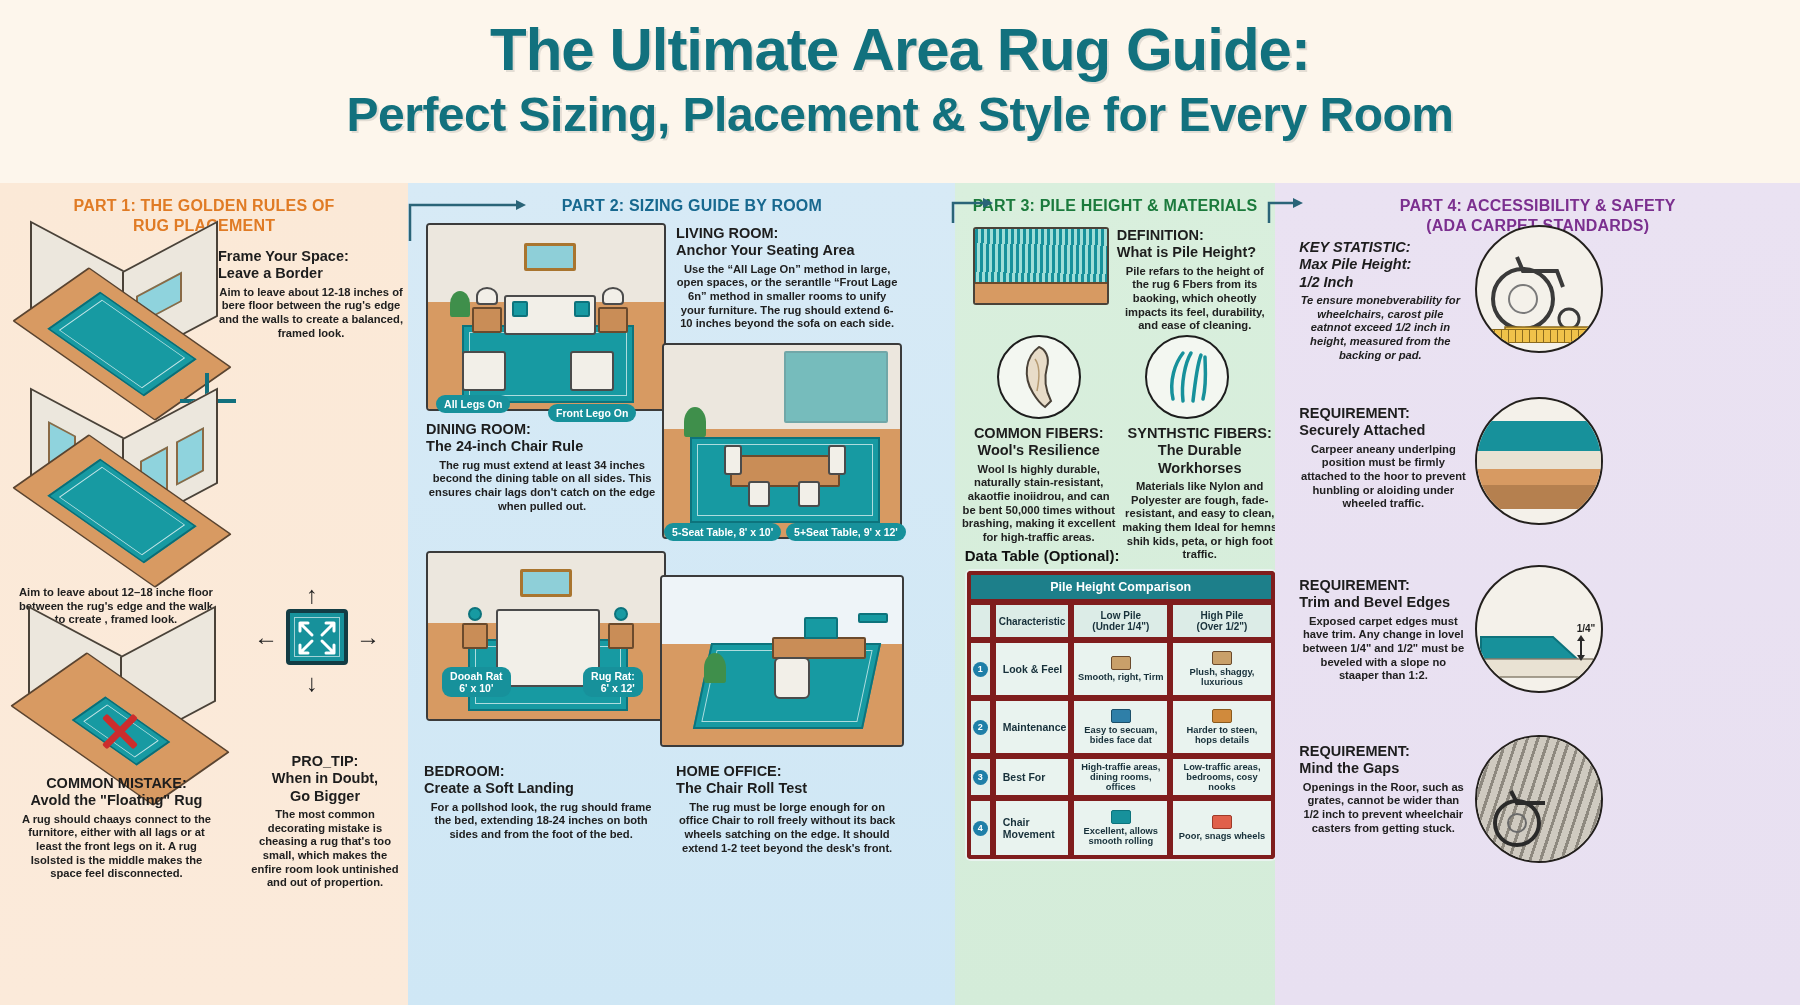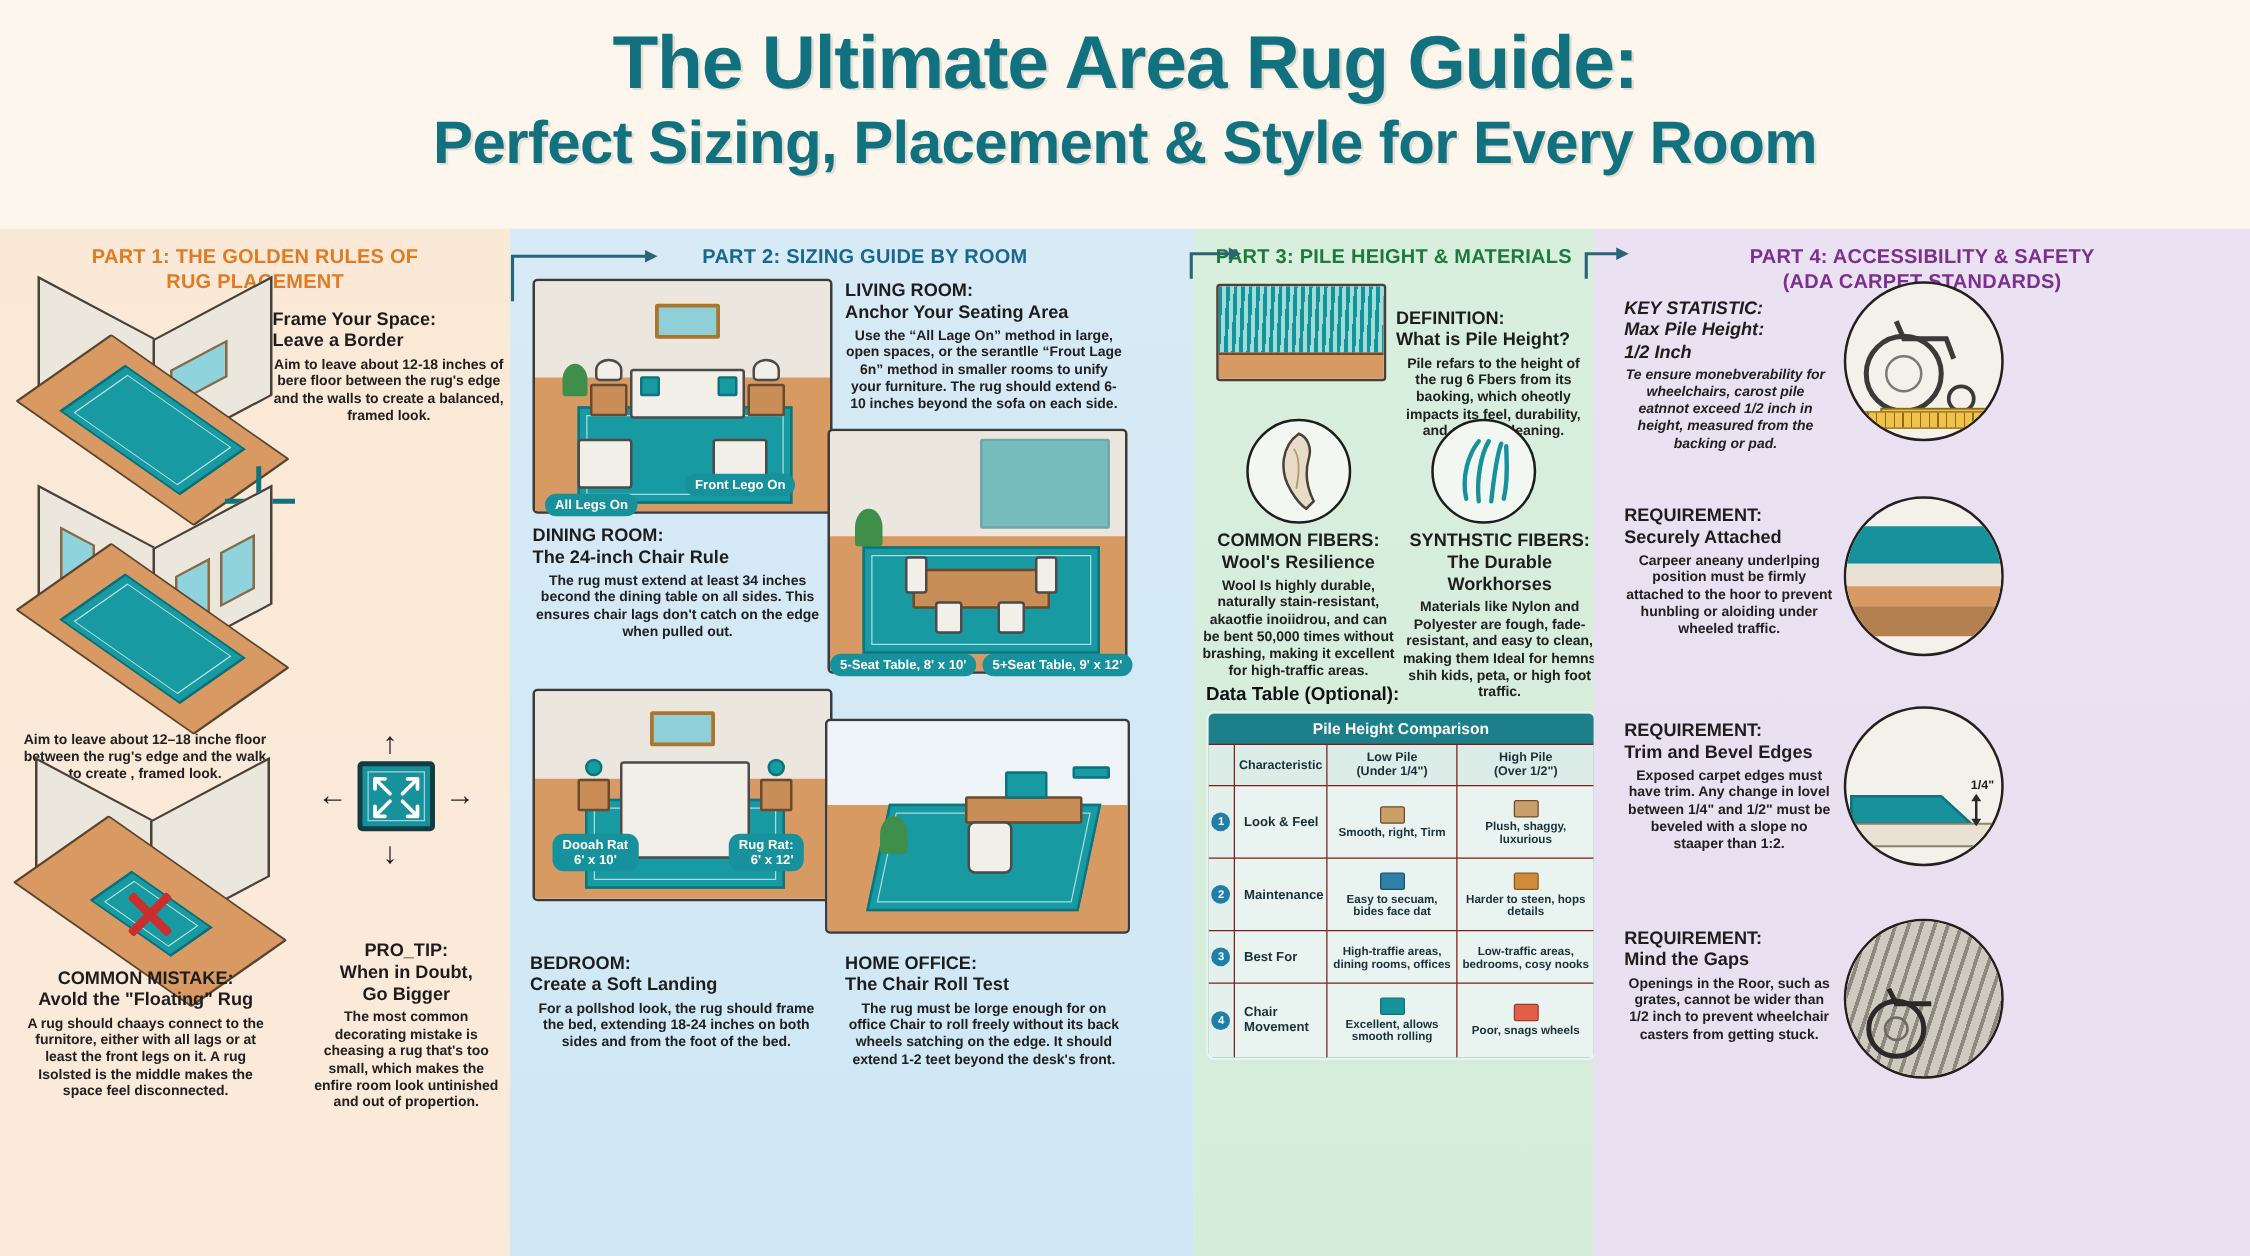--- a/index.html
+++ b/index.html
@@ -128,21 +128,21 @@
   .dt-title { position:absolute; font-weight:bold; font-size:15px; color:#111; }
   table.dt {
     position:absolute; border-collapse:collapse; background:#e9f3ef;
     border:2px solid #2a8d96; border-radius:6px; overflow:hidden;
     font-weight:bold;
   }
   table.dt .cap {
     background:#1d7f8a; color:#fff; font-size:12.5px; text-align:center; padding:5px 0; font-weight:bold;
   }
   table.dt th, table.dt td {
-    border:1px solid #7f1d1d; font-size:9.3px; color:#17303a; text-align:center;
+    border:6px solid #7f1d1d; font-size:9.3px; color:#17303a; text-align:center;
     padding:3px 2px; vertical-align:middle;
   }
   table.dt th { background:#dcece7; font-size:10px; padding:5px 2px; }
   table.dt td.num { width:22px; background:#e4f0ec; }
   table.dt td.ch { width:72px; text-align:left; padding-left:7px; font-size:10.5px; }
   .numdot {
     display:inline-block; width:15px; height:15px; border-radius:50%;
     background:#1f7fa8; color:#fff; font-size:9px; line-height:15px; text-align:center;
   }
   .mini-ic { display:block; margin:0 auto 2px; width:20px; height:14px; border-radius:2px; }
@@ -274,21 +274,21 @@
         <div class="wood" style="left:44px; top:82px; width:30px; height:26px;"></div>
         <div class="wood" style="left:170px; top:82px; width:30px; height:26px;"></div>
         <div class="furn" style="left:48px; top:62px; width:22px; height:18px; border-radius:50% 50% 4px 4px;"></div>
         <div class="furn" style="left:174px; top:62px; width:22px; height:18px; border-radius:50% 50% 4px 4px;"></div>
         <div class="plant" style="left:22px; top:66px; width:20px; height:26px;"></div>
         <div class="furn" style="left:34px; top:126px; width:44px; height:40px;"></div>
         <div class="furn" style="left:142px; top:126px; width:44px; height:40px;"></div>
       </div>
 
       <div class="tag" style="left:28px; top:212px;">All Legs On</div>
-      <div class="tag" style="left:140px; top:196px;text-align:center;">Front Lego On</div>
+      <div class="tag" style="left:140px; top:221px;text-align:center;">Front Lego On</div>
 
       <div class="blk" style="left:268px; top:42px; width:222px;">
         <div class="h-kicker">LIVING ROOM:</div>
         <div class="h-sub">Anchor Your Seating Area</div>
         <div class="body-txt">Use the “All Lage On” method in large, open spaces, or the serantlle “Frout Lage 6n” method in smaller rooms to unify your furniture. The rug should extend 6-10 inches beyond the sofa on each side.</div>
       </div>
 
       <div class="blk" style="left:18px; top:238px; width:232px;">
         <div class="h-kicker">DINING ROOM:</div>
         <div class="h-sub">The 24-inch Chair Rule</div>
@@ -362,21 +362,21 @@
       <svg width="60" height="40" style="position:absolute;left:-6px;top:6px;">
         <path d="M4 34 L4 14 L38 14" stroke="#2a6478" stroke-width="2.5" fill="none"></path>
         <path d="M34 9 L44 14 L34 19 Z" fill="#2a6478"></path>
       </svg>
 
       <div class="pile-img" style="left:18px; top:44px; width:136px; height:78px;">
         <div class="grass"></div>
         <div class="base"></div>
       </div>
 
-      <div class="blk" style="left:162px; top:44px; width:156px;margin-top:20px;">
+      <div class="blk" style="left:162px; top:44px; width:156px;">
         <div class="h-kicker">DEFINITION:</div>
         <div class="h-sub">What is Pile Height?</div>
         <div class="body-txt">Pile refars to the height of the rug 6 Fbers from its baoking, which oheotly impacts its feel, durability, and ease of cleaning.</div>
       </div>
 
       <div class="fiber-circ" style="left:42px; top:152px;">
         <svg width="80" height="80" viewBox="0 0 80 80">
           <path d="M40 10 C26 20 24 40 34 56 C40 66 46 70 46 70 L52 64 C48 56 44 44 48 30 C51 20 46 12 40 10Z" fill="#e8dcc8" stroke="#4a4238" stroke-width="2"></path>
           <path d="M36 22 C42 30 40 44 38 54" stroke="#b59a72" stroke-width="1.5" fill="none"></path>
         </svg>

